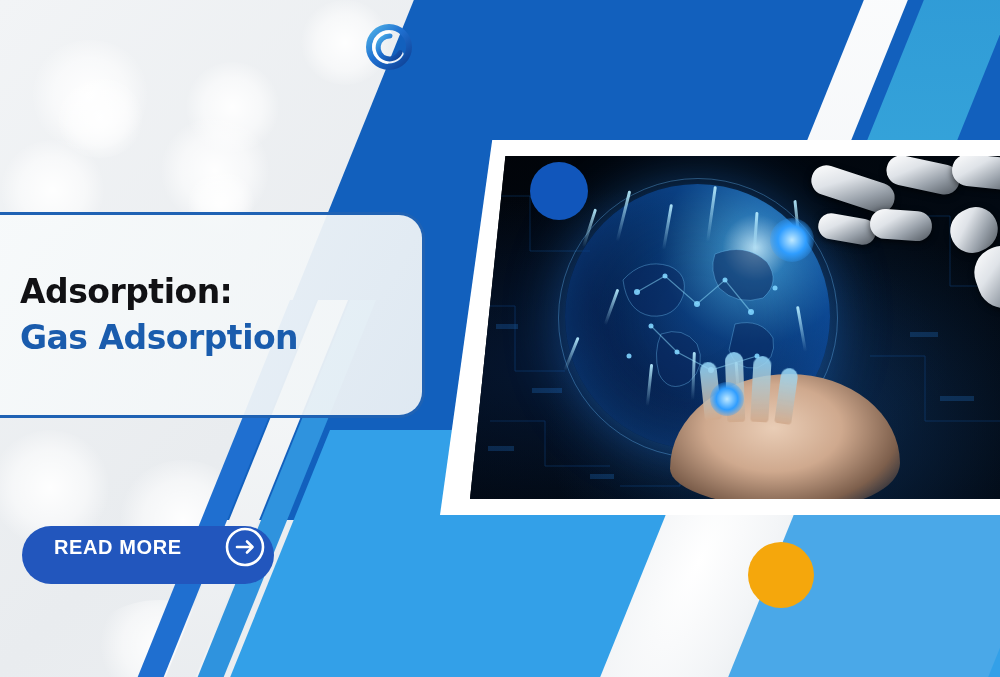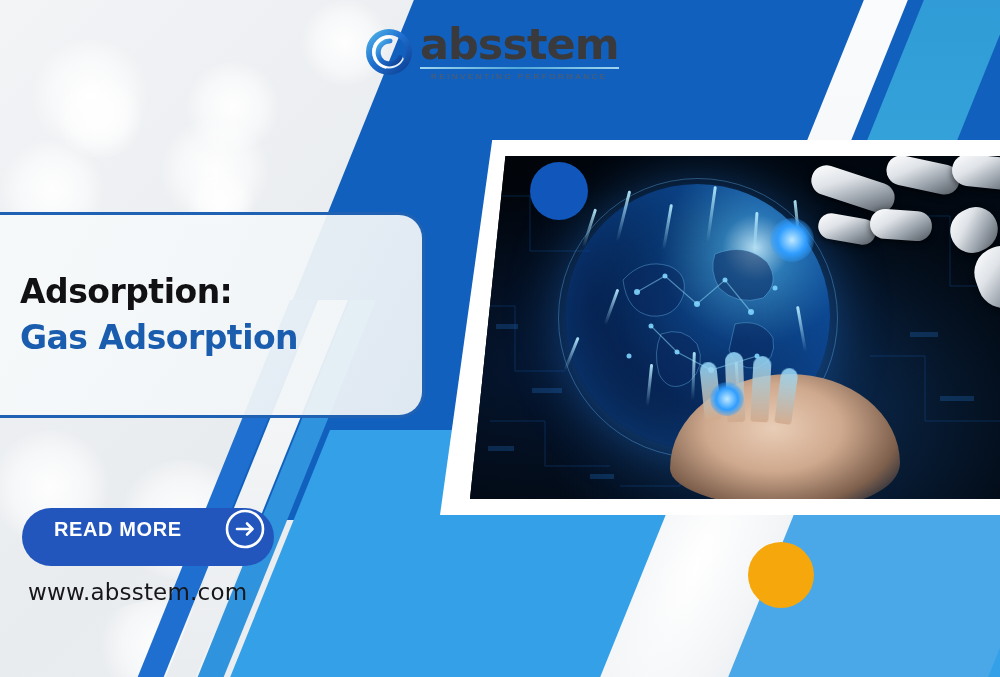--- a/index.html
+++ b/index.html
@@ -244,21 +244,21 @@
     color: #111114;
     letter-spacing: -0.5px;
     line-height: 1.22;
     font-family: "DejaVu Sans", sans-serif;
   }
   .headline-line.accent { color: #1a5cad; }
 
   
   #read-more-button {
     position: absolute;
-    left: 22px; top: 508px;
+    left: 22px; top: 526px;
     width: 252px; height: 58px;
     background: #2256bd;
     border-radius: 29px;
     display: flex;
     align-items: center;
     justify-content: space-between;
     padding: 0 8px 16px 32px;
     box-sizing: border-box;
     cursor: pointer;
     border: none;
@@ -408,36 +408,30 @@
         <linearGradient id="swirlGrad" x1="0" y1="0" x2="1" y2="1">
           <stop offset="0%" stop-color="#4fb3e8"></stop>
           <stop offset="45%" stop-color="#1f6fd0"></stop>
           <stop offset="100%" stop-color="#0d3f93"></stop>
         </linearGradient>
       </defs>
       <circle cx="23" cy="23" r="20" fill="none" stroke="url(#swirlGrad)" stroke-width="6"></circle>
       <path d="M23 9 A14 14 0 1 0 35 30" fill="none" stroke="#ffffff" stroke-width="5" stroke-linecap="round" opacity="0.92"></path>
       <path d="M24 12 A11.5 11.5 0 1 0 34 28.5" fill="none" stroke="url(#swirlGrad)" stroke-width="5" stroke-linecap="round"></path>
     </svg>
-    <div class="logo-text-wrap">
-      <div id="logo-wordmark">absstem</div>
-      <div id="logo-rule"></div>
-      <div id="logo-tagline">REINVENTING PERFORMANCE</div>
-    </div>
   </div>
 
   <div id="headline-card">
     <div class="headline-line">Adsorption:</div>
     <div class="headline-line accent">Gas Adsorption</div>
   </div>
 
   <div id="read-more-button">
     <span id="read-more-label">READ MORE</span>
     <svg id="read-more-arrow-icon" viewBox="0 0 42 42">
       <circle cx="21" cy="21" r="18" fill="none" stroke="#ffffff" stroke-width="2.6"></circle>
       <path d="M13 21 H28" stroke="#ffffff" stroke-width="2.6" stroke-linecap="round"></path>
       <path d="M23 15.5 L28.5 21 L23 26.5" fill="none" stroke="#ffffff" stroke-width="2.6" stroke-linecap="round" stroke-linejoin="round"></path>
     </svg>
   </div>
 
-  <div id="website-url">www.absstem.com</div>
 
 </div>
 
 </body></html>

